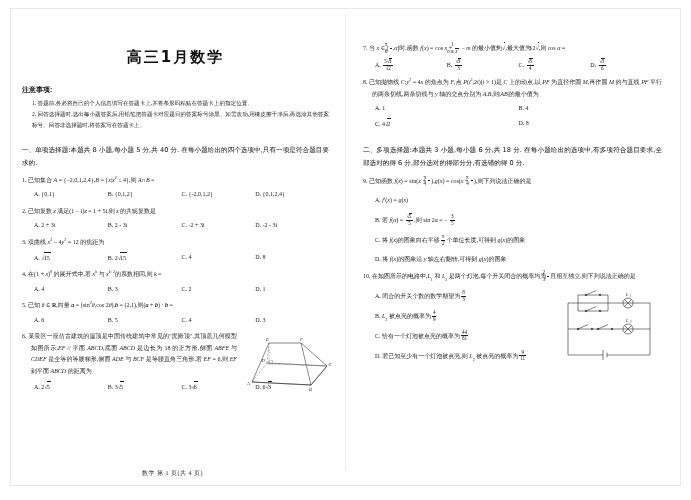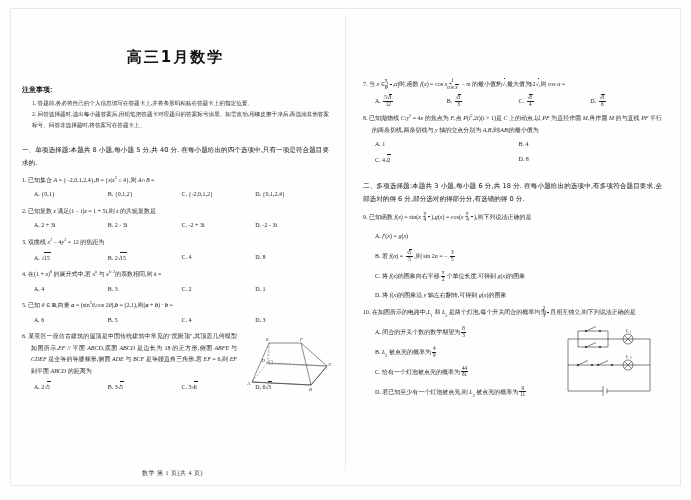--- a/index.html
+++ b/index.html
@@ -42,21 +42,20 @@
     width: 691px; height: 500px;
     display: flex;
   }
   .col {
     box-sizing: border-box;
     width: 345px;
     padding: 0 16px 0 22px;
   }
   .col.right {
     padding: 0 28px 0 18px;
-    margin-top: 36px;
   }
 
   .exam-title {
     text-align: center;
     font-family: "DejaVu Sans", "Liberation Sans", sans-serif;
     font-weight: bold;
     font-size: 15px;
     letter-spacing: 2px;
     margin-top: 48px;
     margin-bottom: 18px;

